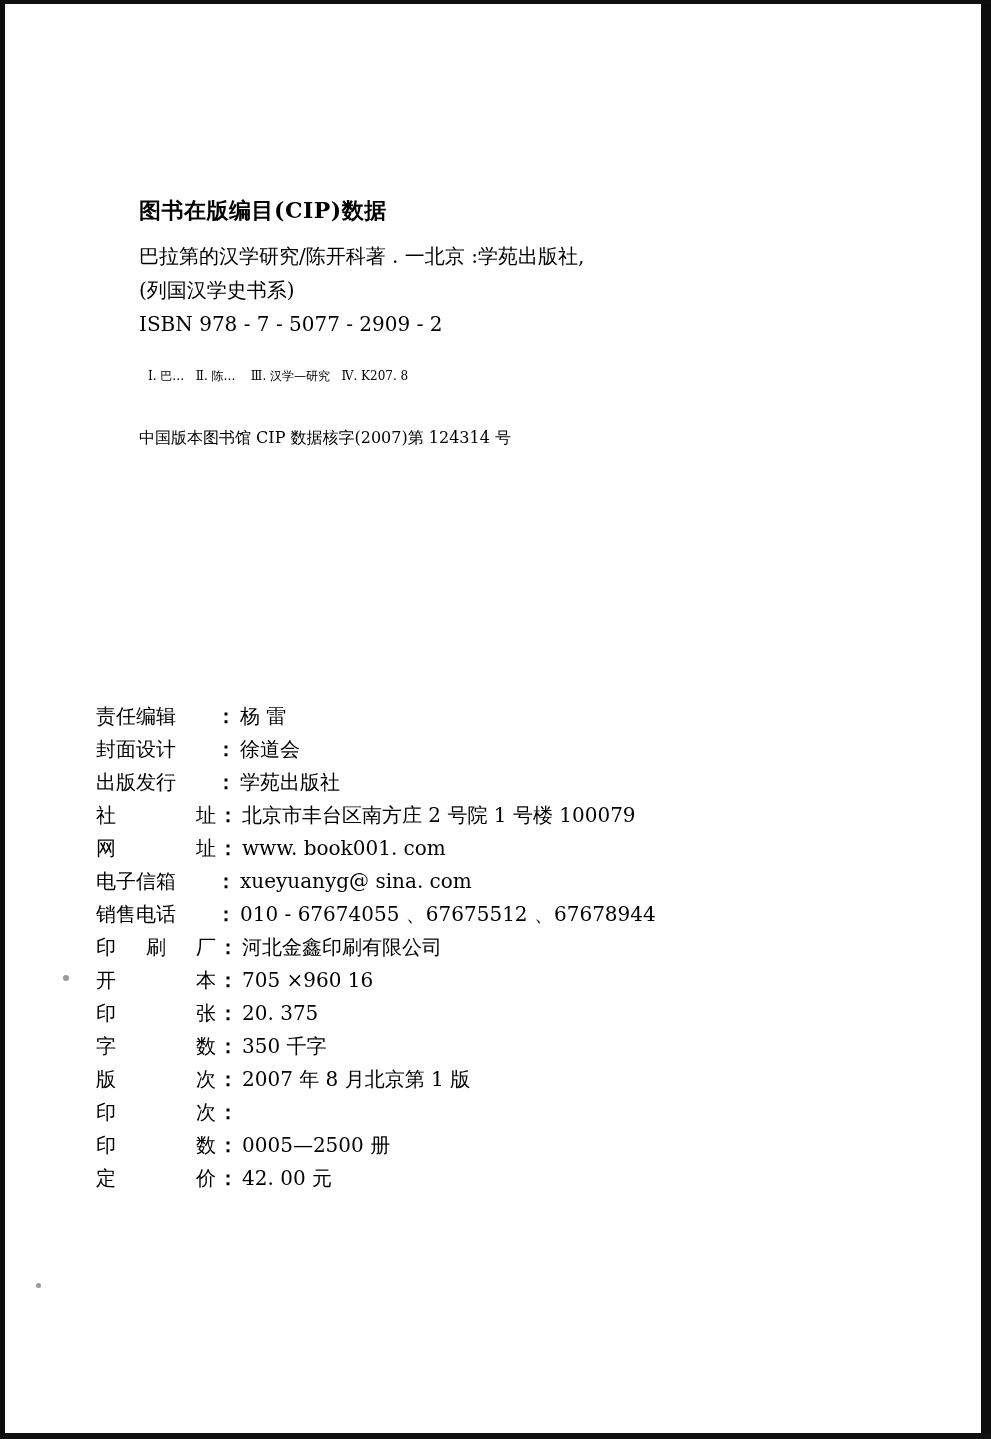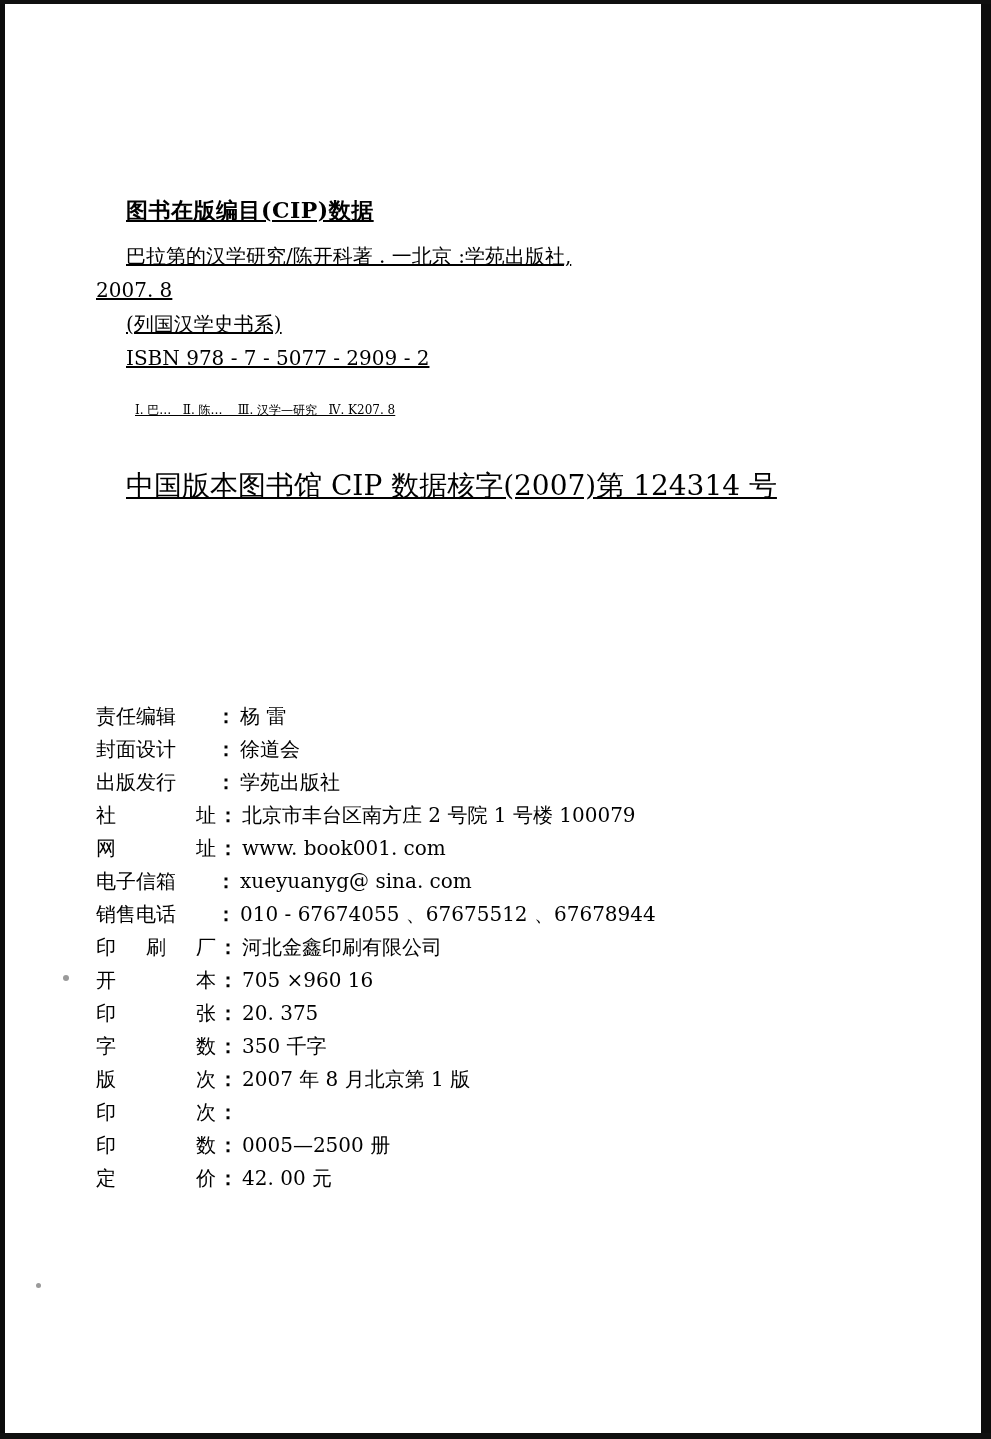--- a/index.html
+++ b/index.html
@@ -42,24 +42,23 @@
     background: #101010;
   }
   .speckle {
     position: absolute;
     background: #9a9a9a;
     border-radius: 50%;
   }
 
   .content {
     position: absolute;
-    left: 96px;
+    left: 109px;
     top: 196px;
     width: 790px;
-    text-decoration: underline;
   }
 
   
   .cip-heading {
     font-weight: bold;
     font-size: 22px;
     letter-spacing: 0.5px;
     margin: 0 0 14px 30px;
   }
   .cip-line {
@@ -71,24 +70,24 @@
   .indent-0 { margin-left: 0px; }
   .cip-gap { height: 18px; }
 
   .cip-classes {
     font-size: 12px;
     line-height: 32px;
     margin-left: 39px;
     white-space: pre;
   }
   .cip-final {
-    font-size: 28px;
+    font-size: 16px;
     line-height: 32px;
     margin-left: 30px;
-    margin-top: 44px;
+    margin-top: 30px;
   }
 
   
   .colophon {
     position: absolute;
     left: 96px;
     top: 700px;
     width: 800px;
   }
   .col-row {
@@ -133,21 +132,20 @@
   <div class="edge-right"></div>
   <div class="edge-top"></div>
   <div class="edge-bottom"></div>
 
   <div class="speckle" style="left:63px; top:975px; width:6px; height:6px;"></div>
   <div class="speckle" style="left:36px; top:1283px; width:5px; height:5px;"></div>
 
   <div class="content">
     <div class="cip-heading">图书在版编目(CIP)数据</div>
     <div class="cip-line indent-1">巴拉第的汉学研究/陈开科著 . 一北京 :学苑出版社,</div>
-    <div class="cip-line indent-0">2007. 8</div>
     <div class="cip-line indent-1">(列国汉学史书系)</div>
     <div class="cip-line indent-1">ISBN 978 - 7 - 5077 - 2909 - 2</div>
     <div class="cip-gap"></div>
     <div class="cip-classes">Ⅰ. 巴…   Ⅱ. 陈…    Ⅲ. 汉学—研究   Ⅳ. K207. 8</div>
     <div class="cip-final">中国版本图书馆 CIP 数据核字(2007)第 124314 号</div>
   </div>
 
   <div class="colophon">
 
     <div class="col-row">

